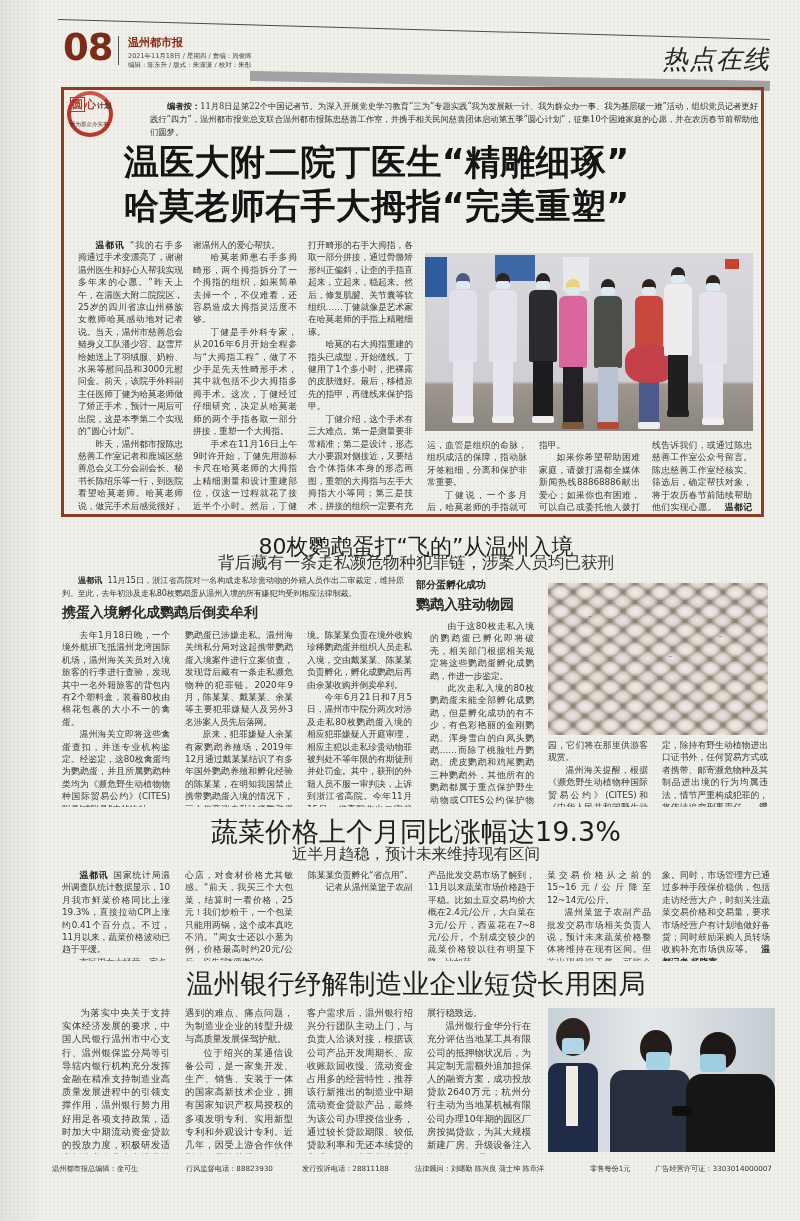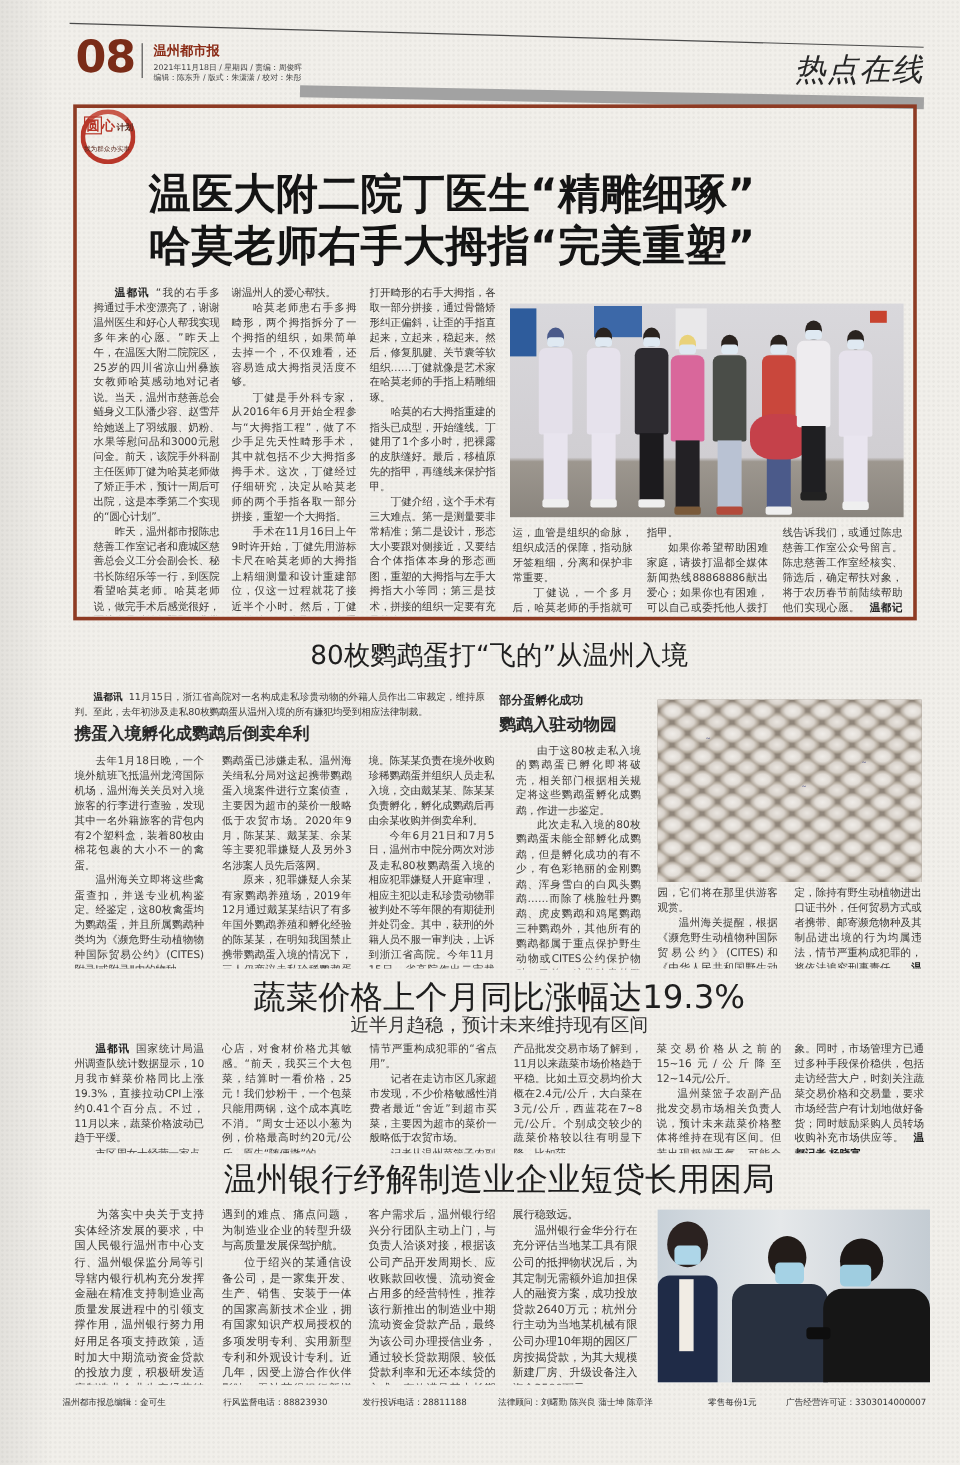--- a/index.html
+++ b/index.html
@@ -76,20 +76,23 @@
   <div class="abs hdr-small" style="top:61px">编辑：陈东升 / 版式：朱潇潇 / 校对：朱彤</div>
   <div class="abs grey-bar"></div>
   <div class="abs section-title">热点在线</div>
 
   <div class="abs feature-box"></div>
   <div class="abs logo-ring"></div>
   <div class="abs logo-title">
     <span class="a">圆</span><span>心</span><span class="b">计划</span>
   </div>
   <div class="abs logo-slogan">我为群众办实事</div>
+  <div class="abs editor-note">
+    <span class="lbl">编者按：</span><span>11月8日是第22个中国记者节。为深入开展党史学习教育“三为”专题实践“我为发展献一计、我为群众办一事、我为基层破一难”活动，组织党员记者更好践行“四力”，温州都市报党总支联合温州都市报陈忠慈善工作室，并携手相关民间慈善团体启动第五季“圆心计划”，征集10个困难家庭的心愿，并在农历春节前帮助他们圆梦。</span>
+  </div>
   <div class="abs hl hl1">温医大附二院丁医生“精雕细琢”</div>
   <div class="abs hl hl2">哈莫老师右手大拇指“完美重塑”</div>
 
   <div class="col" style="left:78px;top:239px;width:105px;height:274px">
     <p class="ind"><span class="lead">温都讯</span><span>“我的右手多拇通过手术变漂亮了，谢谢温州医生和好心人帮我实现多年来的心愿。”昨天上午，在温医大附二院院区，25岁的四川省凉山州彝族女教师哈莫感动地对记者说。当天，温州市慈善总会鲢身义工队潘少容、赵雪芹给她送上了羽绒服、奶粉、水果等慰问品和3000元慰问金。前天，该院手外科副主任医师丁健为哈莫老师做了矫正手术，预计一周后可出院，这是本季第二个实现的“圆心计划”。</span></p>
     <p class="ind">昨天，温州都市报陈忠慈善工作室记者和鹿城区慈善总会义工分会副会长、秘书长陈绍乐等一行，到医院看望哈莫老师。哈莫老师说，做完手术后感觉很好，医护人员对她很照顾，非常感</p>
   </div>
   <div class="col" style="left:193px;top:239px;width:104px;height:274px">
     <p>谢温州人的爱心帮扶。</p>
     <p class="ind">哈莫老师患右手多拇畸形，两个拇指拆分了一个拇指的组织，如果简单去掉一个，不仅难看，还容易造成大拇指灵活度不够。</p>
@@ -172,34 +175,35 @@
   </div>
   <div class="col" style="left:539px;top:439px;width:101px;height:74px">
     <p>指甲。</p>
     <p class="ind">如果你希望帮助困难家庭，请拨打温都全媒体新闻热线88868886献出爱心；如果你也有困难，可以自己或委托他人拨打温都新闻热</p>
   </div>
   <div class="col" style="left:652px;top:439px;width:100px;height:74px">
     <p><span>线告诉我们，或通过陈忠慈善工作室公众号留言。陈忠慈善工作室经核实、筛选后，确定帮扶对象，将于农历春节前陆续帮助他们实现心愿。</span><span class="byline">温都记者 陈忠 张朝钧</span></p>
   </div>
 
   <div class="abs chl" style="top:531px;font-size:22px;line-height:32px">80枚鹦鹉蛋打“飞的”从温州入境</div>
+  <div class="abs chl" style="top:553px;font-size:16.5px;line-height:20px;color:#333">背后藏有一条走私濒危物种犯罪链，涉案人员均已获刑</div>
   <div class="col" style="left:62px;top:575px;width:342px;height:26px;font-size:8px;line-height:12.5px">
     <p class="ind"><span class="lead">温都讯</span><span>11月15日，浙江省高院对一名构成走私珍贵动物的外籍人员作出二审裁定，维持原判。至此，去年初涉及走私80枚鹦鹉蛋从温州入境的所有嫌犯均受到相应法律制裁。</span></p>
   </div>
   <div class="abs subhead" style="left:62px;top:603px;font-size:14px;line-height:18px">携蛋入境孵化成鹦鹉后倒卖牟利</div>
   <div class="abs subhead" style="left:416px;top:576px;font-size:10px;line-height:18px">部分蛋孵化成功</div>
   <div class="abs subhead" style="left:416px;top:595px;font-size:14px;line-height:18px">鹦鹉入驻动物园</div>
 
   <div class="col" style="left:62px;top:629px;width:108px;height:178px">
     <p class="ind">去年1月18日晚，一个境外航班飞抵温州龙湾国际机场，温州海关关员对入境旅客的行李进行查验，发现其中一名外籍旅客的背包内有2个塑料盒，装着80枚由棉花包裹的大小不一的禽蛋。</p>
     <p class="ind">温州海关立即将这些禽蛋查扣，并送专业机构鉴定。经鉴定，这80枚禽蛋均为鹦鹉蛋，并且所属鹦鹉种类均为《濒危野生动植物物种国际贸易公约》(CITES)附录Ⅰ或附录Ⅱ内的物种。</p>
 
   </div>
   <div class="col" style="left:185px;top:629px;width:108px;height:178px">
-    <p>鹦鹉蛋已涉嫌走私。温州海关缉私分局对这起携带鹦鹉蛋入境案件进行立案侦查，主要因为超市的菜价一般略低于农贸市场。2020年9月，陈某某、戴某某、余某等主要犯罪嫌疑人及另外3名涉案人员先后落网。</p>
+    <p>鹦鹉蛋已涉嫌走私。温州海关缉私分局对这起携带鹦鹉蛋入境案件进行立案侦查，发现背后藏有一条走私濒危物种的犯罪链。2020年9月，陈某某、戴某某、余某等主要犯罪嫌疑人及另外3名涉案人员先后落网。</p>
     <p class="ind">原来，犯罪嫌疑人余某有家鹦鹉养殖场，2019年12月通过戴某某结识了有多年国外鹦鹉养殖和孵化经验的陈某某，在明知我国禁止携带鹦鹉蛋入境的情况下，三人仍商议走私珍稀鹦鹉蛋入</p>
   </div>
   <div class="col" style="left:307px;top:629px;width:105px;height:178px">
     <p>境。陈某某负责在境外收购珍稀鹦鹉蛋并组织人员走私入境，交由戴某某、陈某某负责孵化，孵化成鹦鹉后再由余某收购并倒卖牟利。</p>
     <p class="ind">今年6月21日和7月5日，温州市中院分两次对涉及走私80枚鹦鹉蛋入境的相应犯罪嫌疑人开庭审理，相应主犯以走私珍贵动物罪被判处不等年限的有期徒刑并处罚金。其中，获刑的外籍人员不服一审判决，上诉到浙江省高院。今年11月15日，省高院作出二审裁定，维持原判。</p>
   </div>
   <div class="col" style="left:430px;top:620px;width:104px;height:188px">
     <p class="ind">由于这80枚走私入境的鹦鹉蛋已孵化即将破壳，相关部门根据相关规定将这些鹦鹉蛋孵化成鹦鹉，作进一步鉴定。</p>
     <p class="ind">此次走私入境的80枚鹦鹉蛋未能全部孵化成鹦鹉，但是孵化成功的有不少，有色彩艳丽的金刚鹦鹉、浑身雪白的白凤头鹦鹉……而除了桃脸牡丹鹦鹉、虎皮鹦鹉和鸡尾鹦鹉三种鹦鹉外，其他所有的鹦鹉都属于重点保护野生动物或CITES公约保护物种。目前，这批珍贵的鹦鹉已移交给我省的台州动物</p>
   </div>
@@ -222,22 +226,21 @@
   <div class="abs chl" style="top:845px;font-size:15.5px;line-height:19px;color:#333">近半月趋稳，预计未来维持现有区间</div>
 
   <div class="col" style="left:62px;top:869px;width:108px;height:92px">
     <p class="ind"><span class="lead">温都讯</span><span>国家统计局温州调查队统计数据显示，10月我市鲜菜价格同比上涨19.3%，直接拉动CPI上涨约0.41个百分点。不过，11月以来，蔬菜价格波动已趋于平缓。</span></p>
     <p class="ind">市区周女士经营一家点</p>
   </div>
   <div class="col" style="left:185px;top:869px;width:108px;height:92px">
     <p>心店，对食材价格尤其敏感。“前天，我买三个大包菜，结算时一看价格，25元！我们炒粉干，一个包菜只能用两锅，这个成本真吃不消。”周女士还以小葱为例，价格最高时约20元/公斤，原先“随便撒”的</p>
   </div>
   <div class="col" style="left:308px;top:869px;width:106px;height:92px">
-    <p>情节严重构成犯罪的“省点用”。</p>
-    <p class="ind">记者在走访市区几家超市发现，不少价格敏感性消费者最近“舍近”到超市买菜，主要因为超市的菜价一般略低于农贸市场。</p>
+    <p>陈某某负责孵化“省点用”。</p>
     <p class="ind">记者从温州菜篮子农副</p>
   </div>
   <div class="col" style="left:428px;top:869px;width:107px;height:92px">
     <p>产品批发交易市场了解到，11月以来蔬菜市场价格趋于平稳。比如土豆交易均价大概在2.4元/公斤，大白菜在3元/公斤，西蓝花在7~8元/公斤。个别成交较少的蔬菜价格较以往有明显下降，比如菠</p>
   </div>
   <div class="col" style="left:547px;top:869px;width:104px;height:92px">
     <p>菜交易价格从之前的15~16元/公斤降至12~14元/公斤。</p>
     <p class="ind">温州菜篮子农副产品批发交易市场相关负责人说，预计未来蔬菜价格整体将维持在现有区间。但若出现极端天气，可能会出现继续上涨现</p>
   </div>
   <div class="col" style="left:662px;top:869px;width:108px;height:92px">

